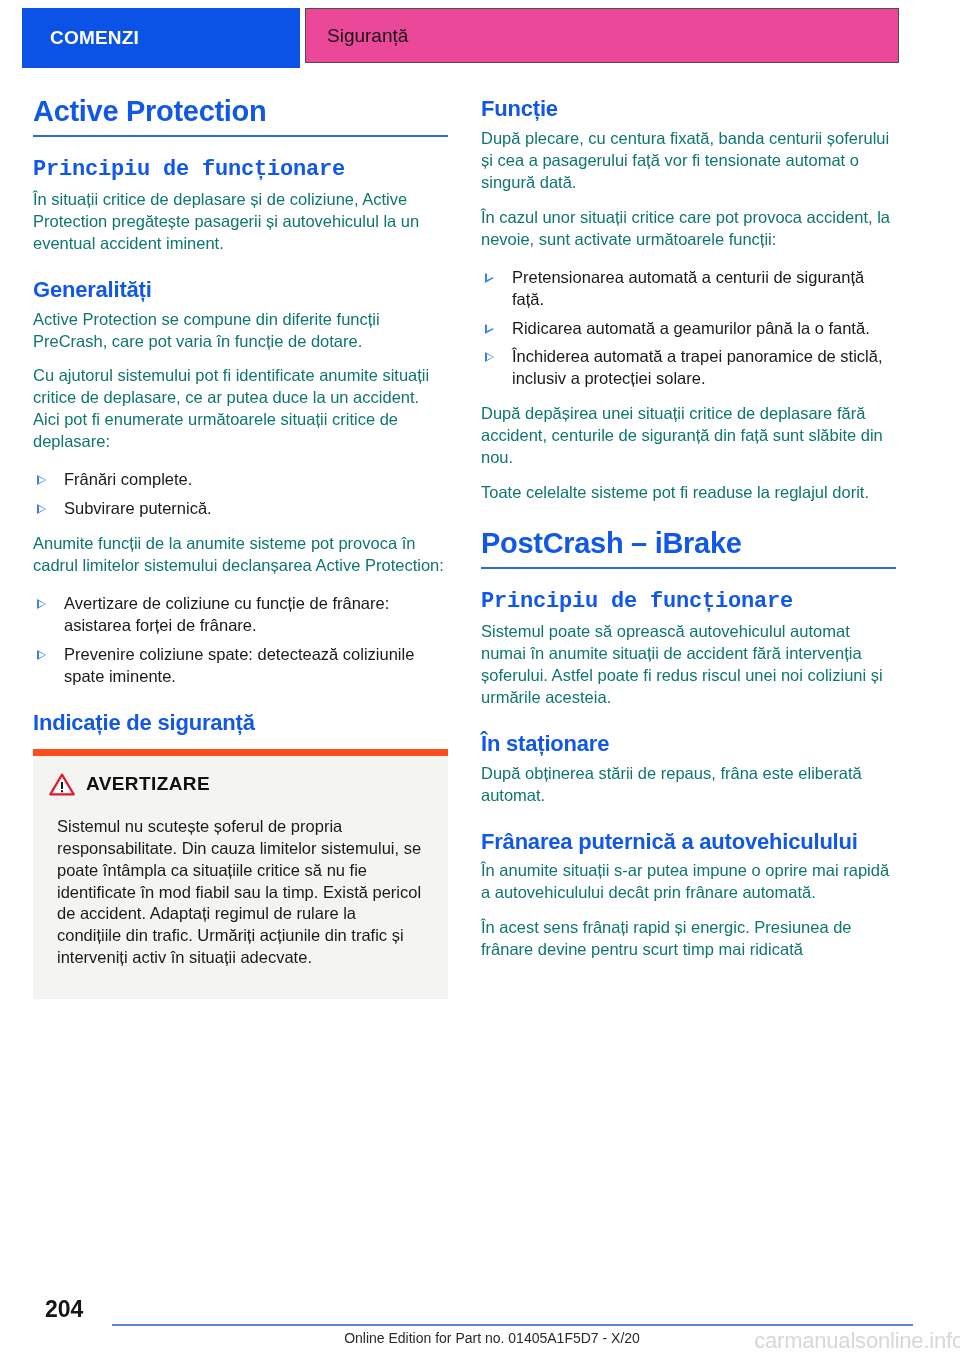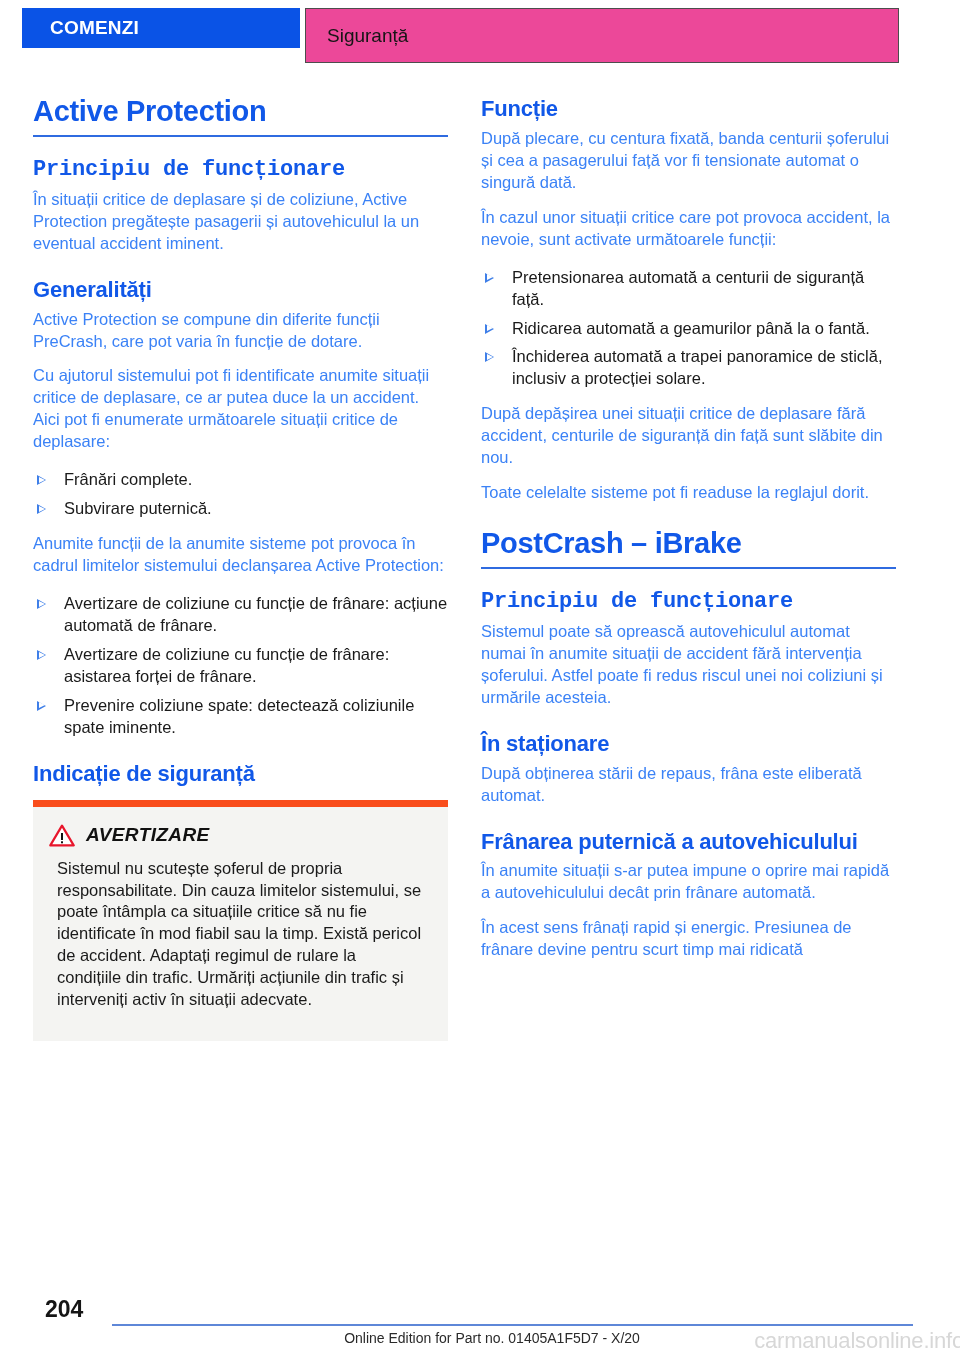--- a/index.html
+++ b/index.html
@@ -22,21 +22,21 @@
     top: 8px;
     left: 0;
     width: 960px;
     height: 57px;
   }
   .header-tab-blue {
     position: absolute;
     left: 22px;
     top: 0;
     width: 278px;
-    height: 40px;
+    height: 60px;
     background: #0a53e6;
   }
   .header-tab-blue span {
     position: absolute;
     left: 28px;
     top: 50%;
     transform: translateY(-50%);
     color: #ffffff;
     font-size: 19px;
     font-weight: bold;
@@ -95,21 +95,21 @@
     letter-spacing: -0.2px;
     margin: 22px 0 6px 0;
     line-height: 1.18;
   }
   h1.chapter + h2.section { margin-top: 20px; font-family: Liberation Mono, monospace; }
 
   p.body {
     font-size: 16.5px;
     line-height: 1.33;
     margin: 0 0 13px 0;
-    color: #3b82f6;
+    color: #0f766e;
   }
 
   
   ul.triangles {
     list-style: none;
     margin: 16px 0 13px 0;
     padding: 0;
   }
   ul.triangles li {
     position: relative;
@@ -157,22 +157,21 @@
   .warning-box {
     margin-top: 13px;
     background: #f4f4f2;
     border-top: 7px solid #f94d1c;
     padding: 17px 16px 22px 16px;
     box-sizing: border-box;
   }
   .warning-head {
     display: flex;
     align-items: center;
-    margin-bottom: 11px;
-    font-style: italic;
+    margin-bottom: 20px;
   }
   .warning-head .tri-icon {
     width: 26px;
     height: 23px;
     margin-right: 11px;
     flex: none;
   }
   .warning-head .wlabel {
     font-size: 19px;
     font-weight: bold;
@@ -260,24 +259,20 @@
       </li>
       <li>
         <span class="tri"></span>
         <span>Subvirare puternică.</span>
       </li>
     </ul>
 
     <p class="body">Anumite funcții de la anumite sisteme pot provoca în cadrul limitelor sistemului declanșarea Active Protection:</p>
 
     <ul class="triangles">
-      <li>
-        <span class="tri"></span>
-        <span>Avertizare de coliziune cu funcție de frânare: acțiune automată de frânare.</span>
-      </li>
       <li>
         <span class="tri"></span>
         <span>Avertizare de coliziune cu funcție de frânare: asistarea forței de frânare.</span>
       </li>
       <li>
         <span class="tri"></span>
         <span>Prevenire coliziune spate: detectează coliziunile spate iminente.</span>
       </li>
     </ul>
 

